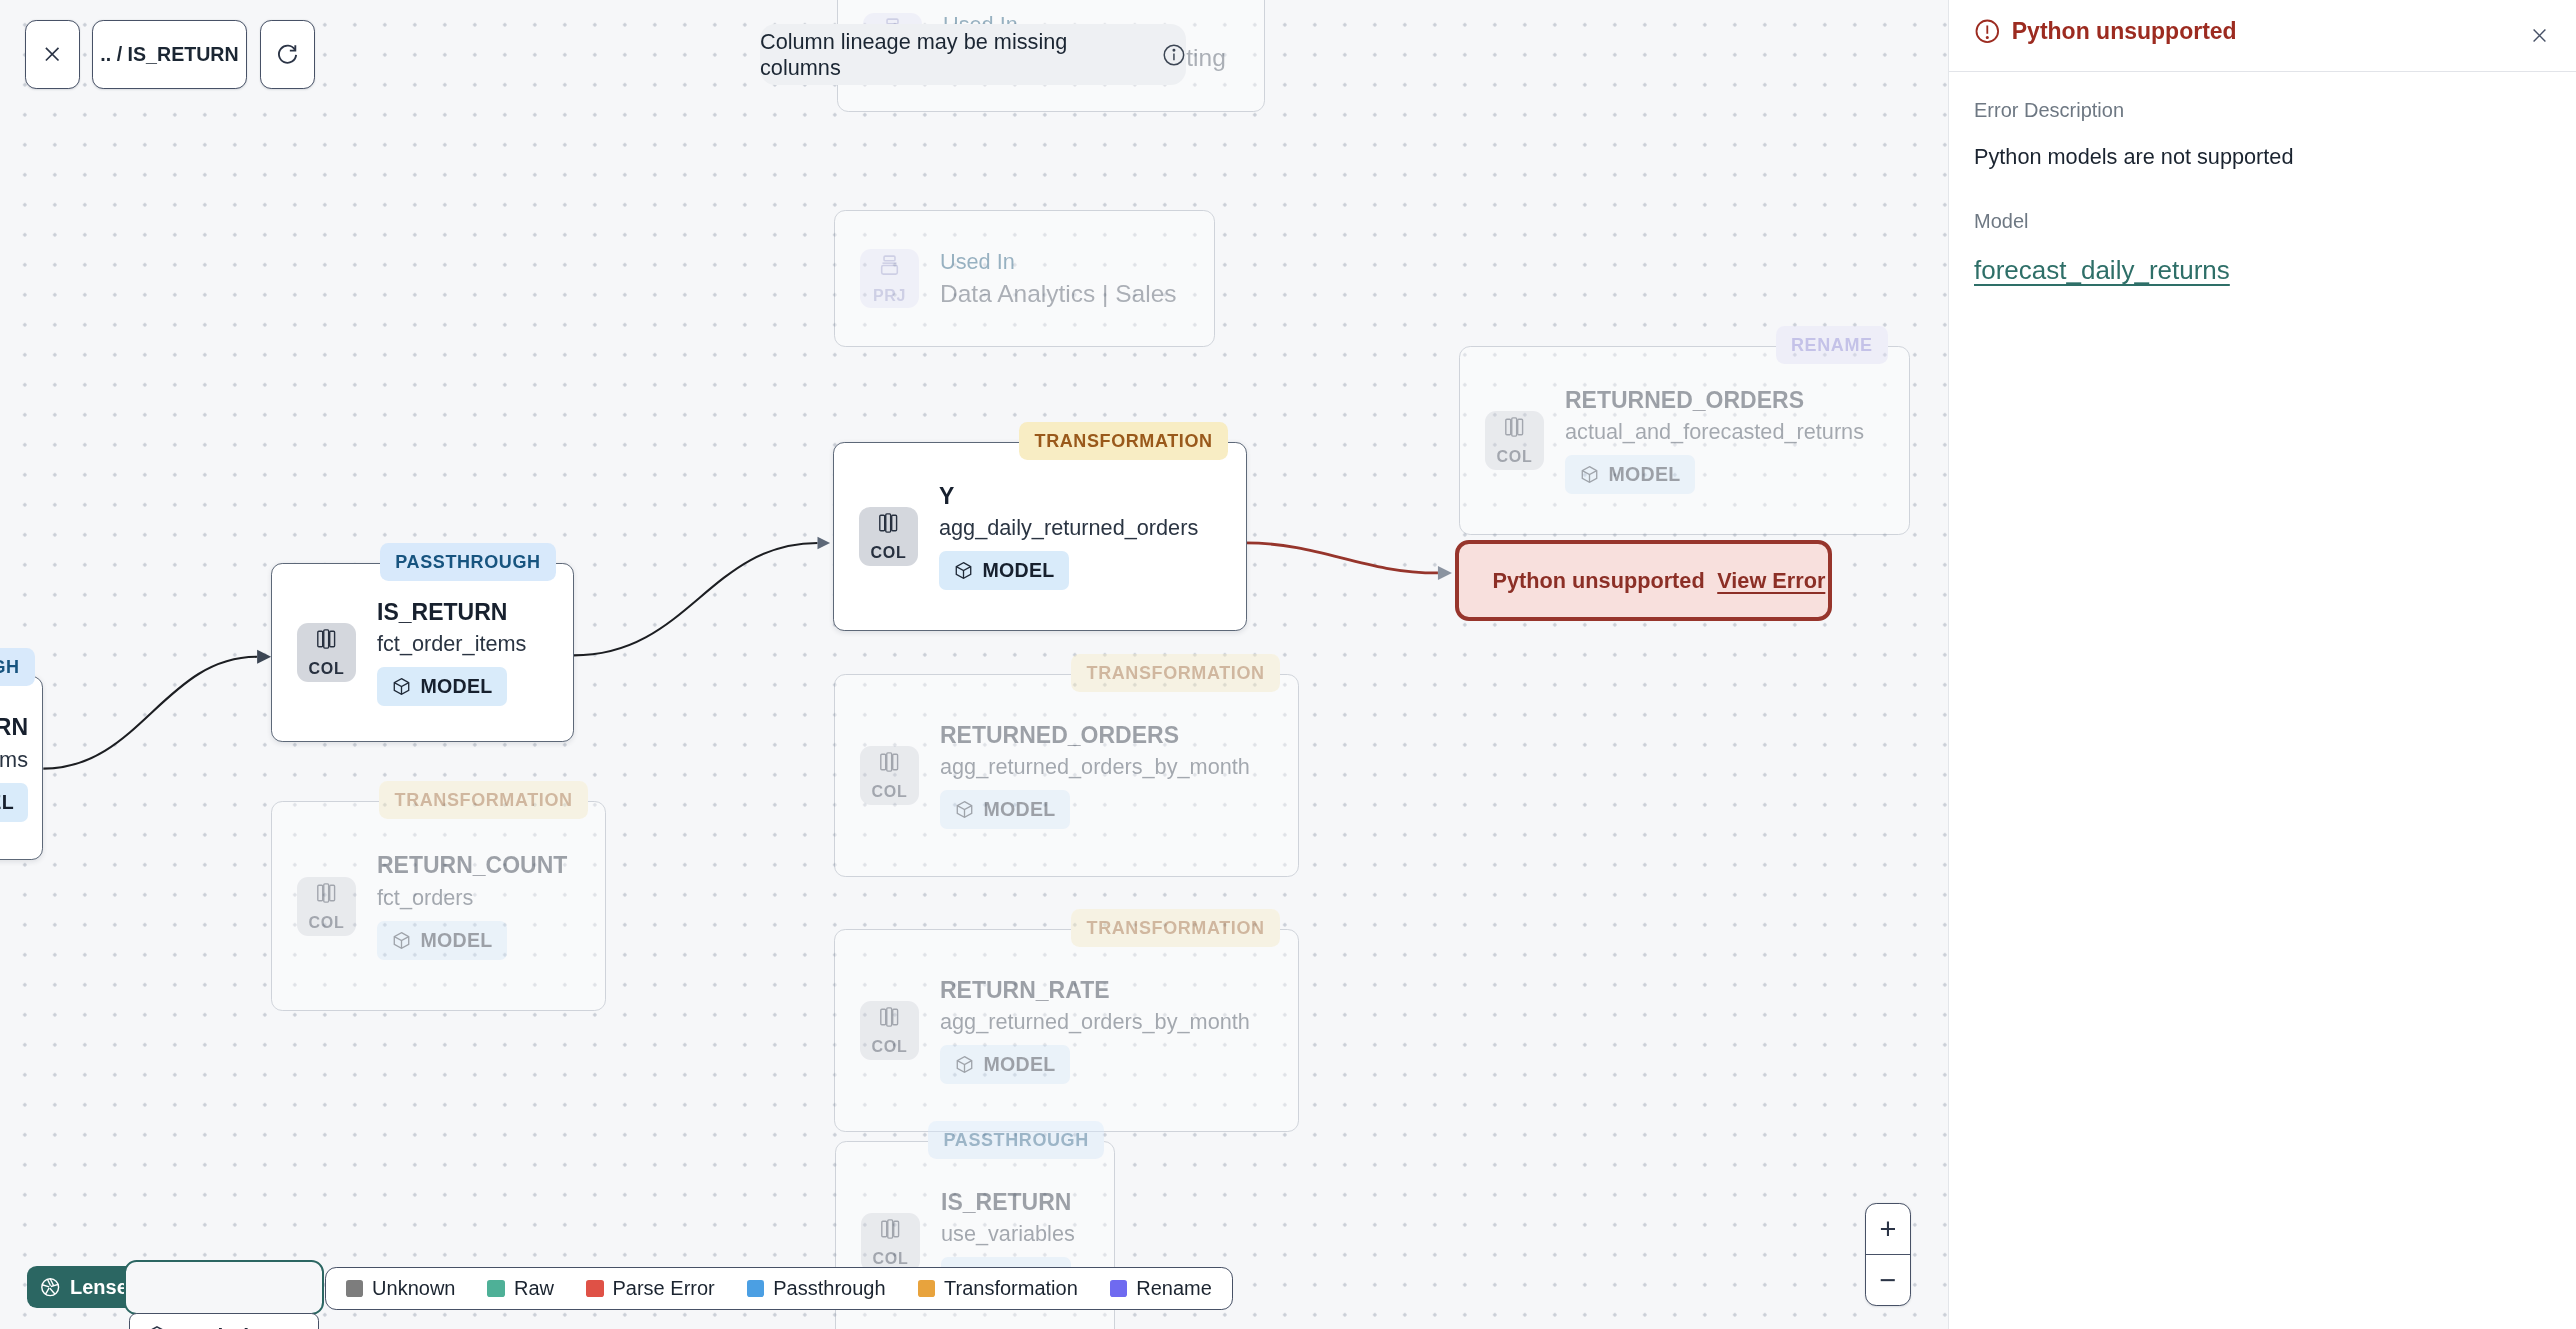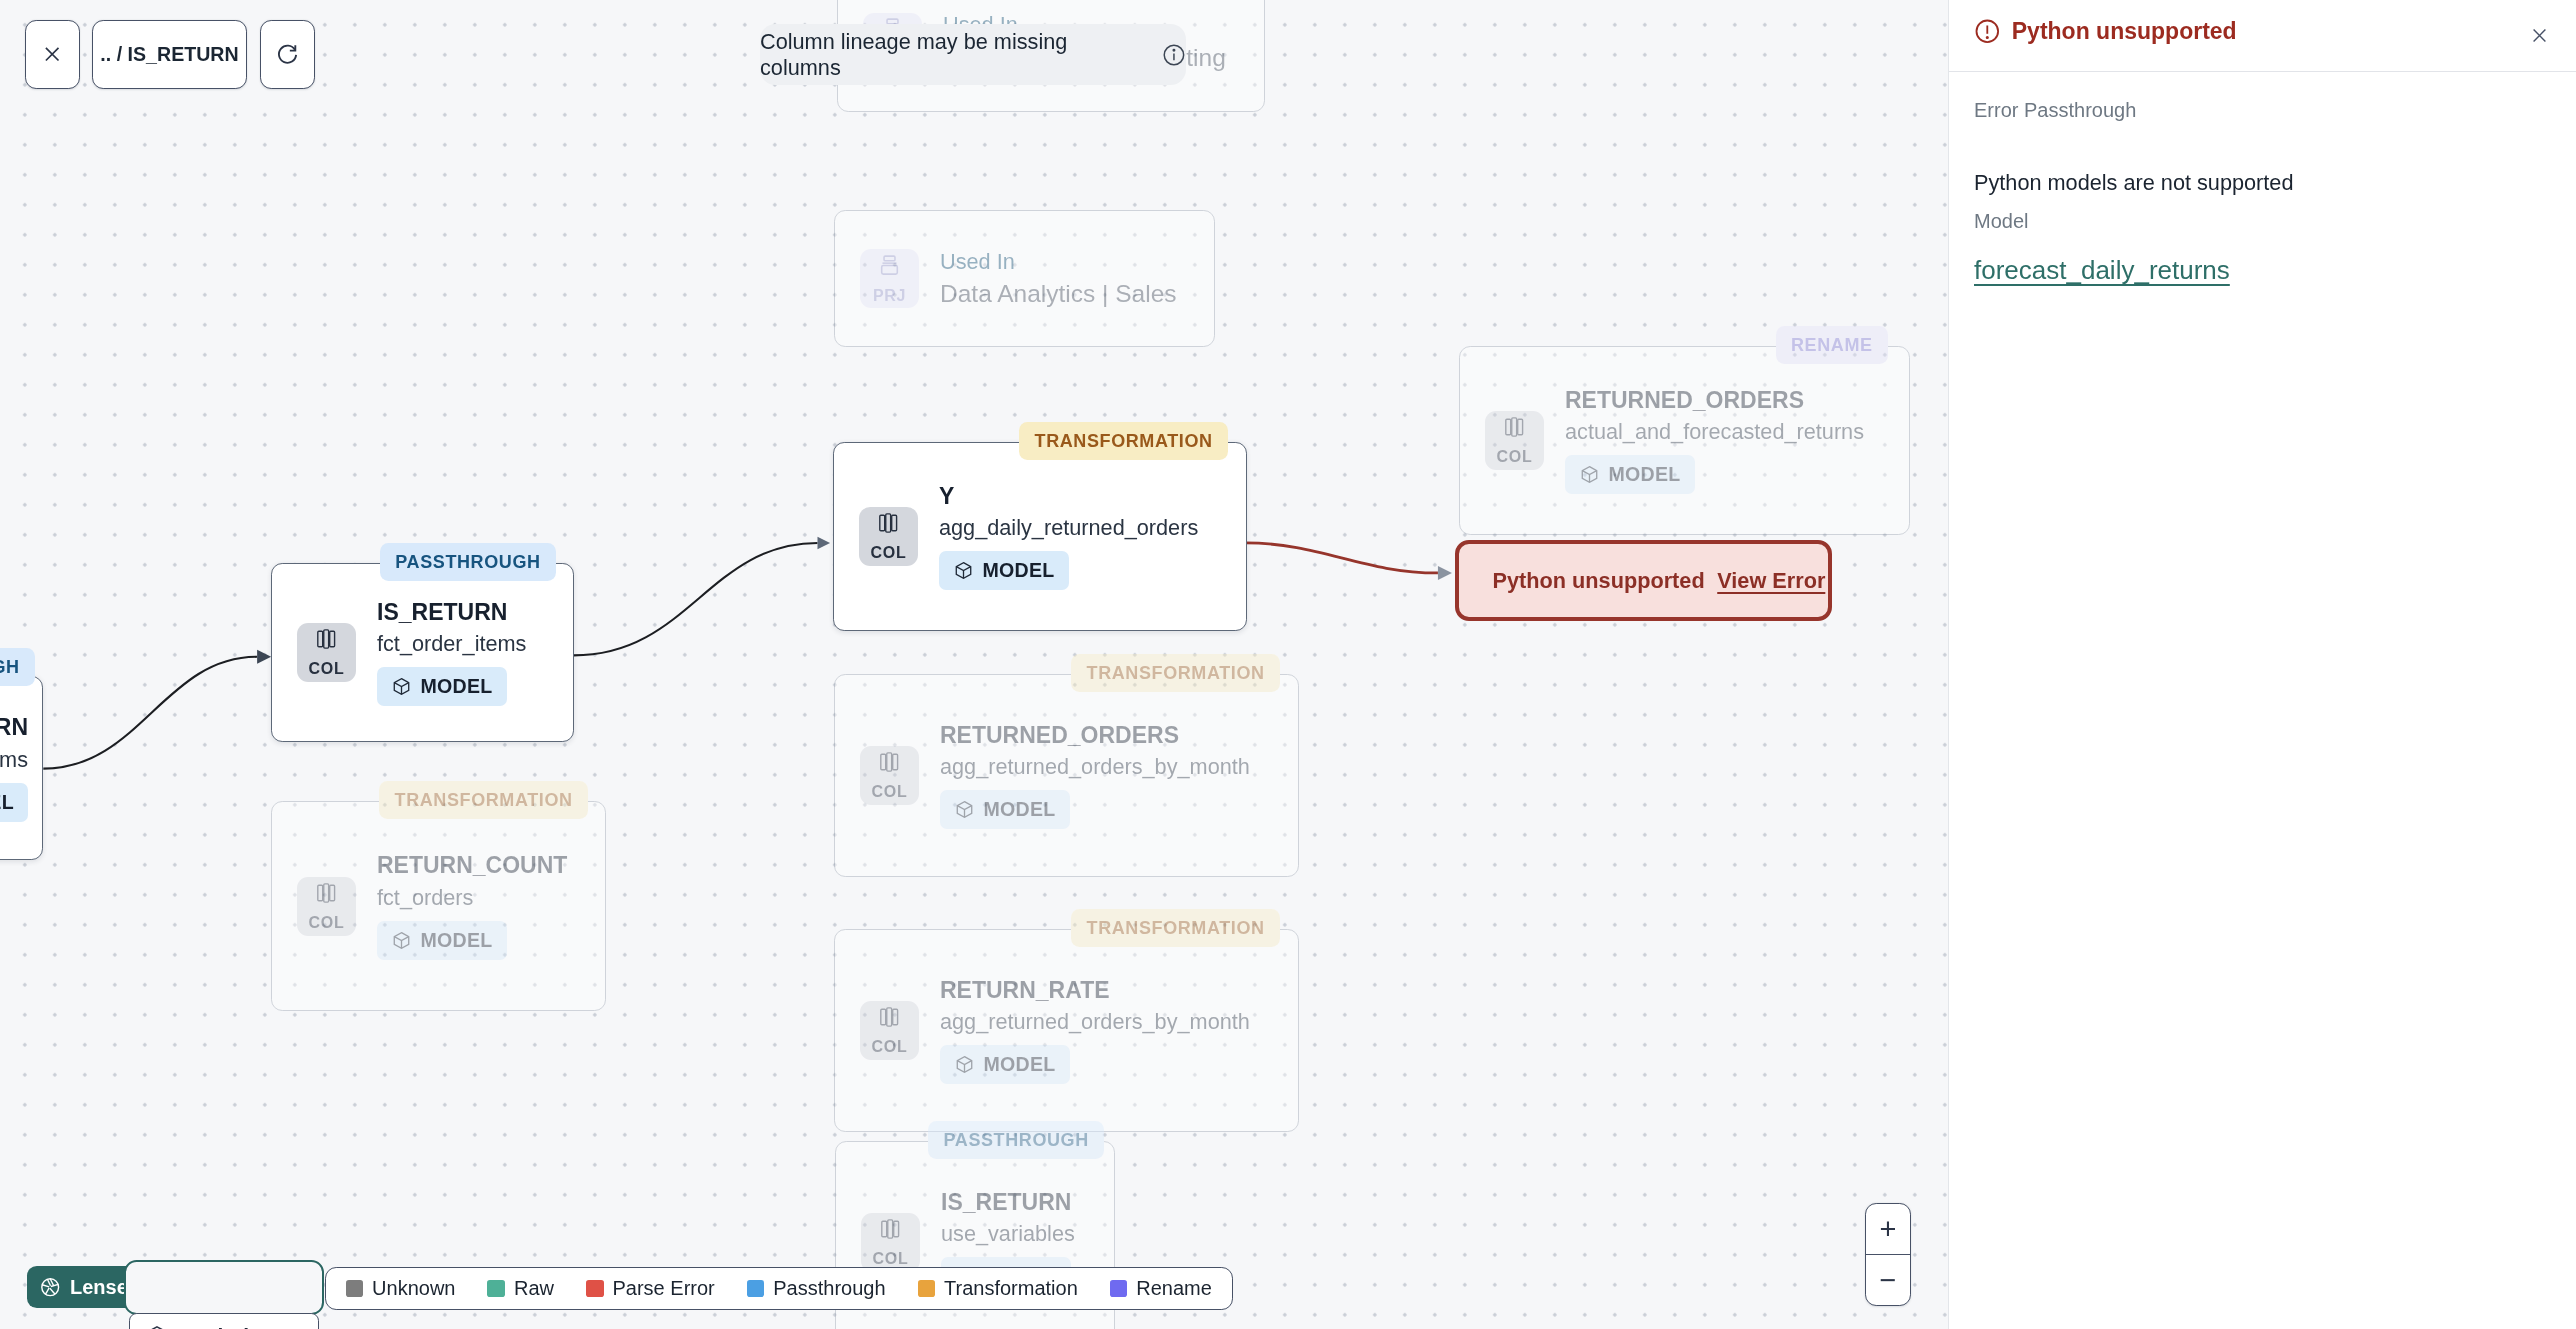--- a/index.html
+++ b/index.html
@@ -388,22 +388,22 @@
       </svg>
       <span id="panel-title">Python unsupported</span>
     </div>
     <div id="panel-close">
       <svg width="21" height="21" viewBox="0 0 32 32" fill="none" stroke="#475166" stroke-width="2.2">
         <path d="M7 7 L25 25 M25 7 L7 25"></path>
       </svg>
     </div>
   </div>
   <div id="panel-divider"></div>
-  <div class="plabel" style="top:99px;">Error Passthrough</div>
-  <div class="pvalue" style="top:144px;margin-top:26px;">Python models are not supported</div>
+  <div class="plabel" style="top:99px;">Error Description</div>
+  <div class="pvalue" style="top:144px;">Python models are not supported</div>
   <div class="plabel" style="top:210px;">Model</div>
   <div id="panel-model-link" style="top:255px;">forecast_daily_returns</div>
 </div>
 
 <div id="lenses-btn">
   <svg width="22.4" height="22.4" viewBox="0 0 32 32" fill="none" stroke="#ffffff" stroke-width="2">
     <circle cx="16" cy="16" r="12"></circle>
     <path d="M16 4 L21 14"></path>
       <path d="M27.5 12 L17 15"></path>
       <path d="M23 26 L15.5 17.5"></path>

